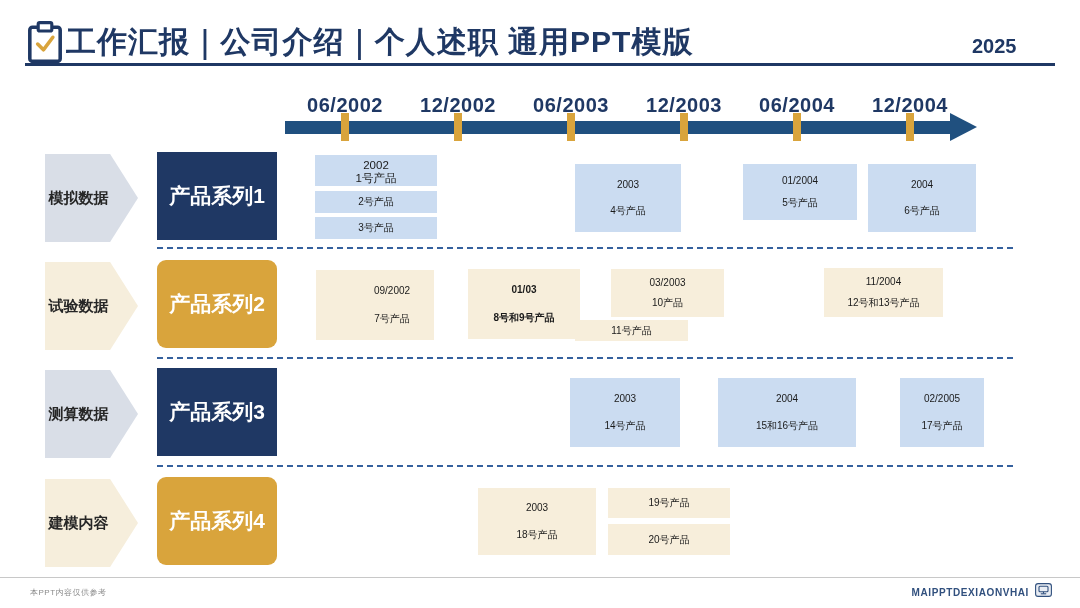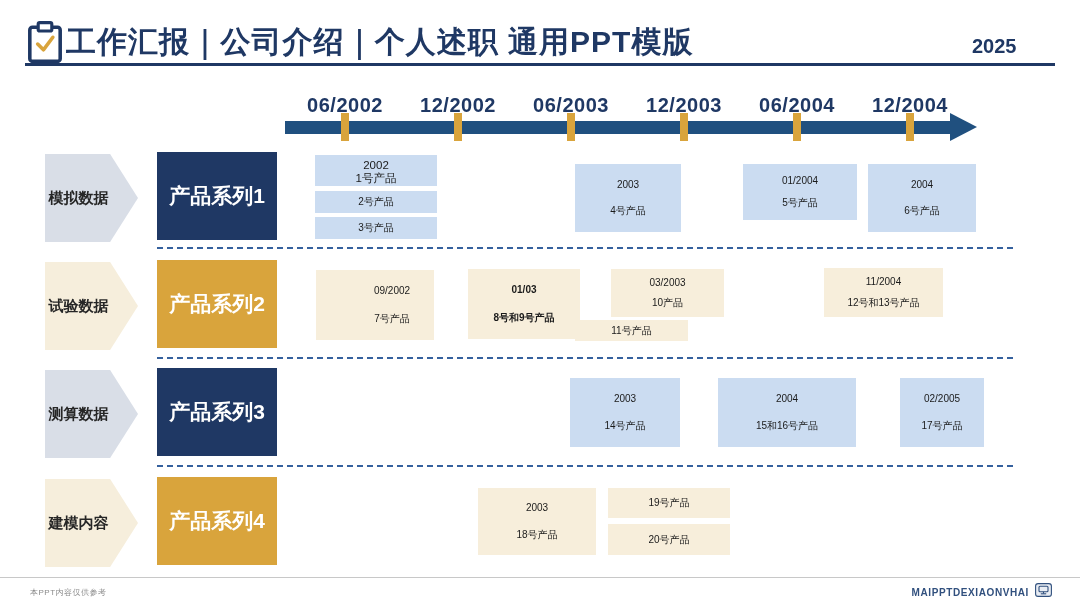--- a/index.html
+++ b/index.html
@@ -27,21 +27,21 @@
            clip-path:polygon(0 0,70% 0,100% 50%,70% 100%,0 100%);
            display:flex;align-items:center;justify-content:center;
            padding-right:26px;box-sizing:border-box;
            font-size:15px;font-weight:bold;color:#262626;white-space:nowrap;}
   .chevron.blue{background:var(--chevron-blue,#D9DEE7);}
   .chevron.gold{background:var(--chevron-cream,#F6EEDC);}
 
   .series{position:absolute;left:157px;width:120px;height:88px;display:flex;align-items:center;
           justify-content:center;font-size:21px;font-weight:bold;color:#fff;white-space:nowrap;}
   .series.blue{background:var(--navy,#1F3864);}
-  .series.gold{background:var(--gold,#D9A43C);}
+  .series.gold{background:var(--gold,#D9A43C);border-radius:9px;}
 
   .pbox{position:absolute;display:flex;flex-direction:column;align-items:center;
         justify-content:space-evenly;font-size:10px;color:#1a1a1a;text-align:center;
         line-height:1.2;box-sizing:border-box;}
   .pbox.blue{background:var(--light-blue,#CBDCF1);}
   .pbox.gold{background:var(--cream,#F7EEDB);}
   .pbox.single{justify-content:center;}
   .pbox.tight{justify-content:flex-end;line-height:1.18;font-size:11.5px;}
   .pbox span{display:block;}
 

